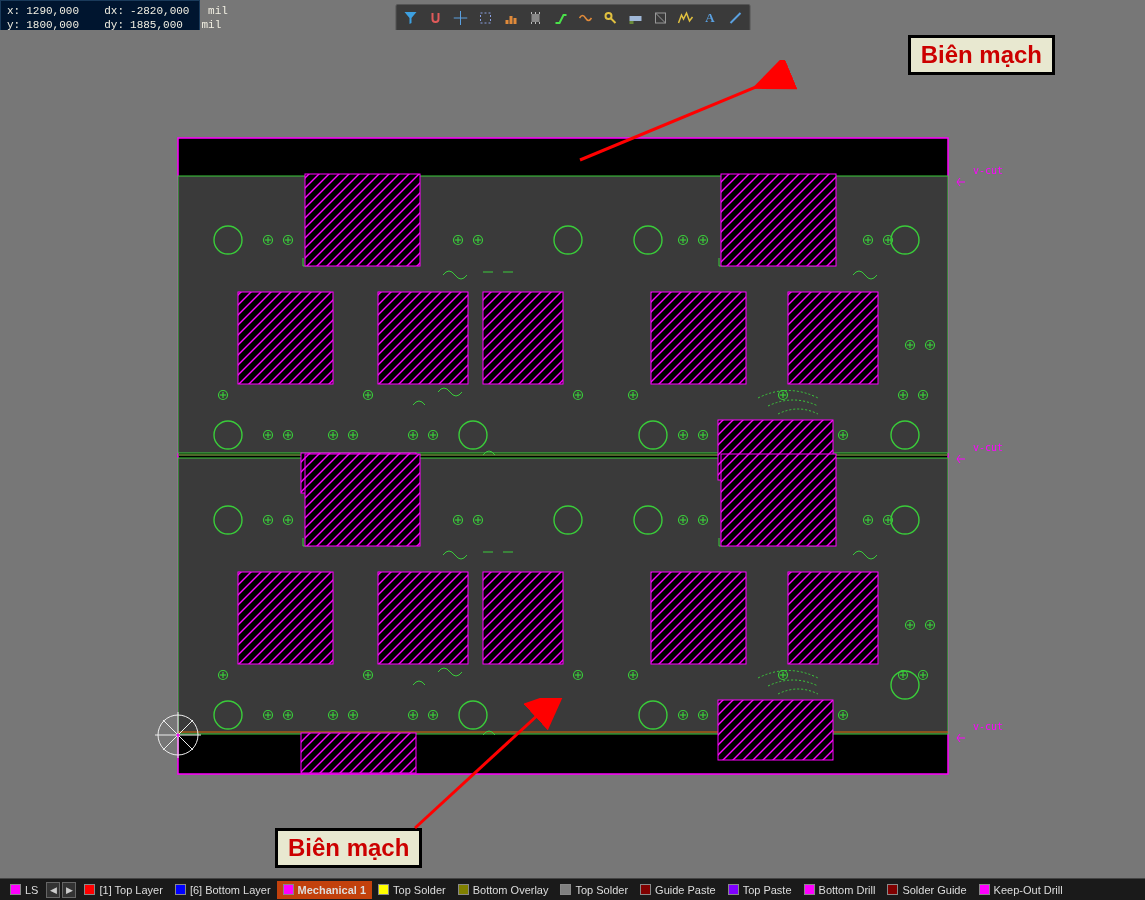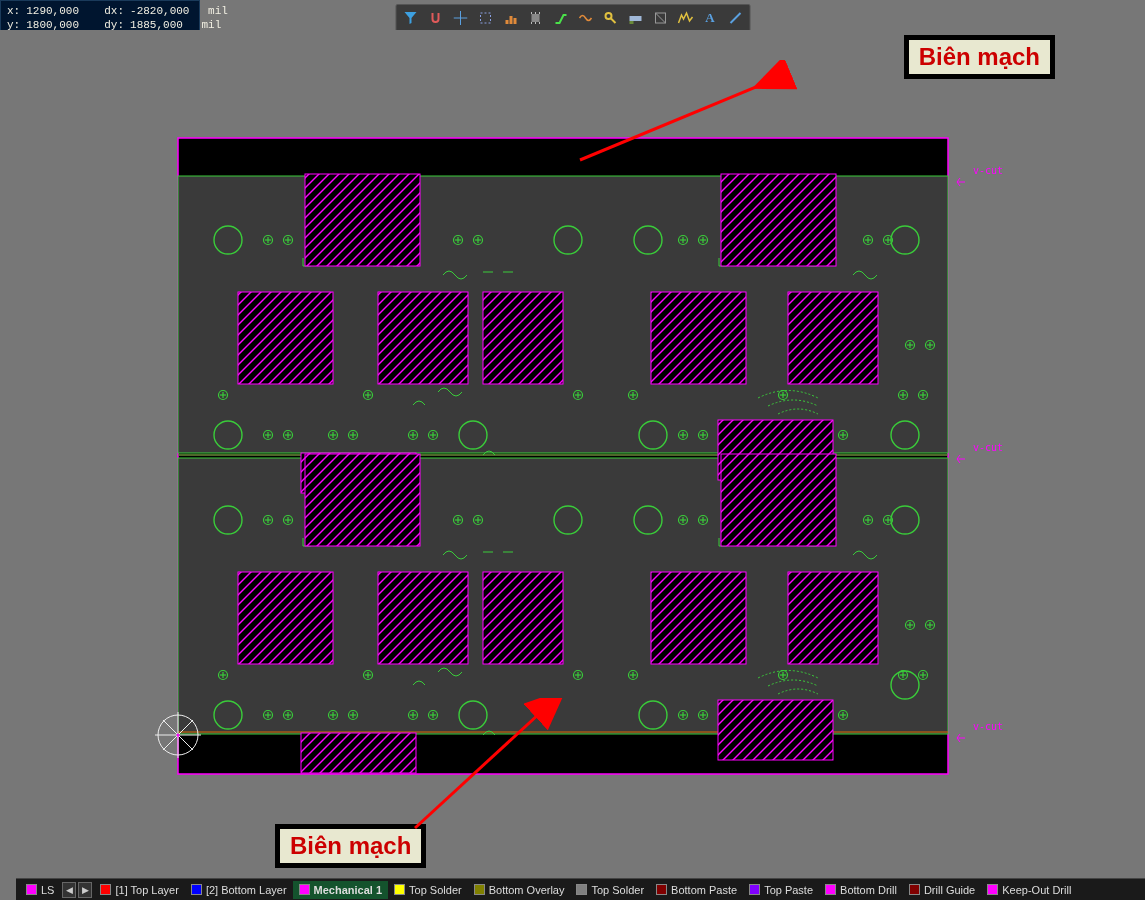--- a/index.html
+++ b/index.html
@@ -62,55 +62,55 @@
     background: #777777;
   }
 
   .annotation {
     position: absolute;
     background: #e8e8d0;
     color: #cc0000;
     font-size: 24px;
     font-weight: bold;
     padding: 3px 10px;
-    border: 5px solid #000000;
+    border: 3px solid #000000;
   }
   .ann-top { top: 5px; right: 90px; }
   .ann-bot { bottom: 10px; left: 275px; }
 
   .arrow {
     position: absolute;
     pointer-events: none;
   }
 
   .status-bar {
     position: absolute;
     bottom: 0;
-    left: 16px;
+    left: 0;
     right: 0;
     height: 22px;
     background: #1a1a1a;
     border-top: 1px solid #444;
     display: flex;
     align-items: center;
     font-size: 11px;
     color: #ddd;
     padding: 0 4px;
     gap: 2px;
   }
   .layer-item {
     display: flex;
     align-items: center;
     gap: 4px;
     padding: 0 6px;
     height: 18px;
     cursor: pointer;
     white-space: nowrap;
   }
-  .layer-item.active { background: #14532d; font-weight: bold; }
+  .layer-item.active { background: #c2410c; font-weight: bold; }
   .swatch {
     width: 11px;
     height: 11px;
     border: 1px solid #888;
   }
   .nav-btn {
     width: 14px;
     height: 16px;
     background: #333;
     border: 1px solid #666;
@@ -402,52 +402,52 @@
   </div>
   <div class="nav-btn">◀</div>
   <div class="nav-btn">▶</div>
   <div id="layer-list" style="display:flex;align-items:flex-start;">
       <div class="layer-item">
         <span class="swatch" style="background: rgb(255, 0, 0);"></span>
         <span>[1] Top Layer</span>
       </div>
       <div class="layer-item">
         <span class="swatch" style="background: rgb(0, 0, 255);"></span>
-        <span>[2] Bottom Layer</span>
+        <span>[6] Bottom Layer</span>
       </div>
       <div class="layer-item active">
         <span class="swatch" style="background: rgb(255, 0, 255);"></span>
         <span>Mechanical 1</span>
       </div>
       <div class="layer-item">
         <span class="swatch" style="background: rgb(255, 255, 0);"></span>
         <span>Top Solder</span>
       </div>
       <div class="layer-item">
         <span class="swatch" style="background: rgb(128, 128, 0);"></span>
         <span>Bottom Overlay</span>
       </div>
       <div class="layer-item">
         <span class="swatch" style="background: rgb(128, 128, 128);"></span>
         <span>Top Solder</span>
       </div>
       <div class="layer-item">
         <span class="swatch" style="background: rgb(128, 0, 0);"></span>
-        <span>Bottom Paste</span>
+        <span>Guide Paste</span>
       </div>
       <div class="layer-item">
         <span class="swatch" style="background: rgb(128, 0, 255);"></span>
         <span>Top Paste</span>
       </div>
       <div class="layer-item">
         <span class="swatch" style="background: rgb(255, 0, 255);"></span>
         <span>Bottom Drill</span>
       </div>
       <div class="layer-item">
         <span class="swatch" style="background: rgb(128, 0, 0);"></span>
-        <span>Drill Guide</span>
+        <span>Solder Guide</span>
       </div>
       <div class="layer-item">
         <span class="swatch" style="background: rgb(255, 0, 255);"></span>
         <span>Keep-Out Drill</span>
       </div>
     </div>
 </div>
 
 </body></html>

